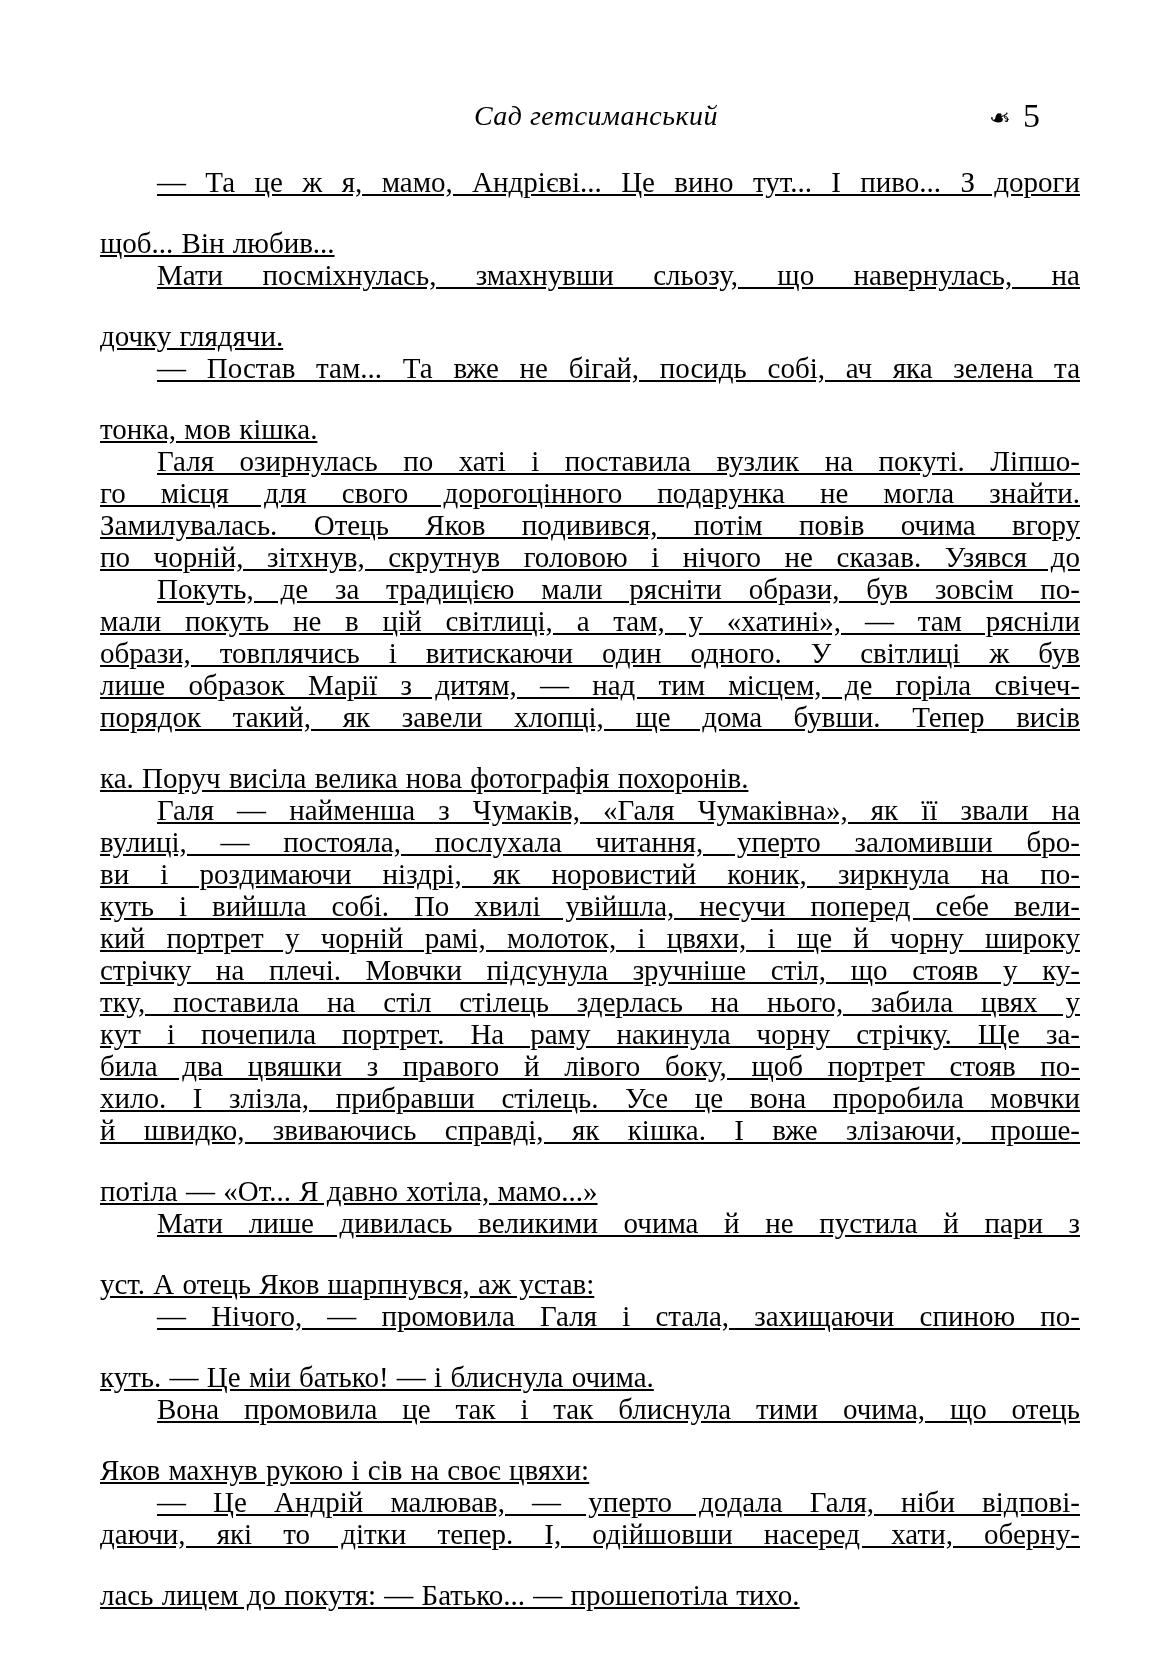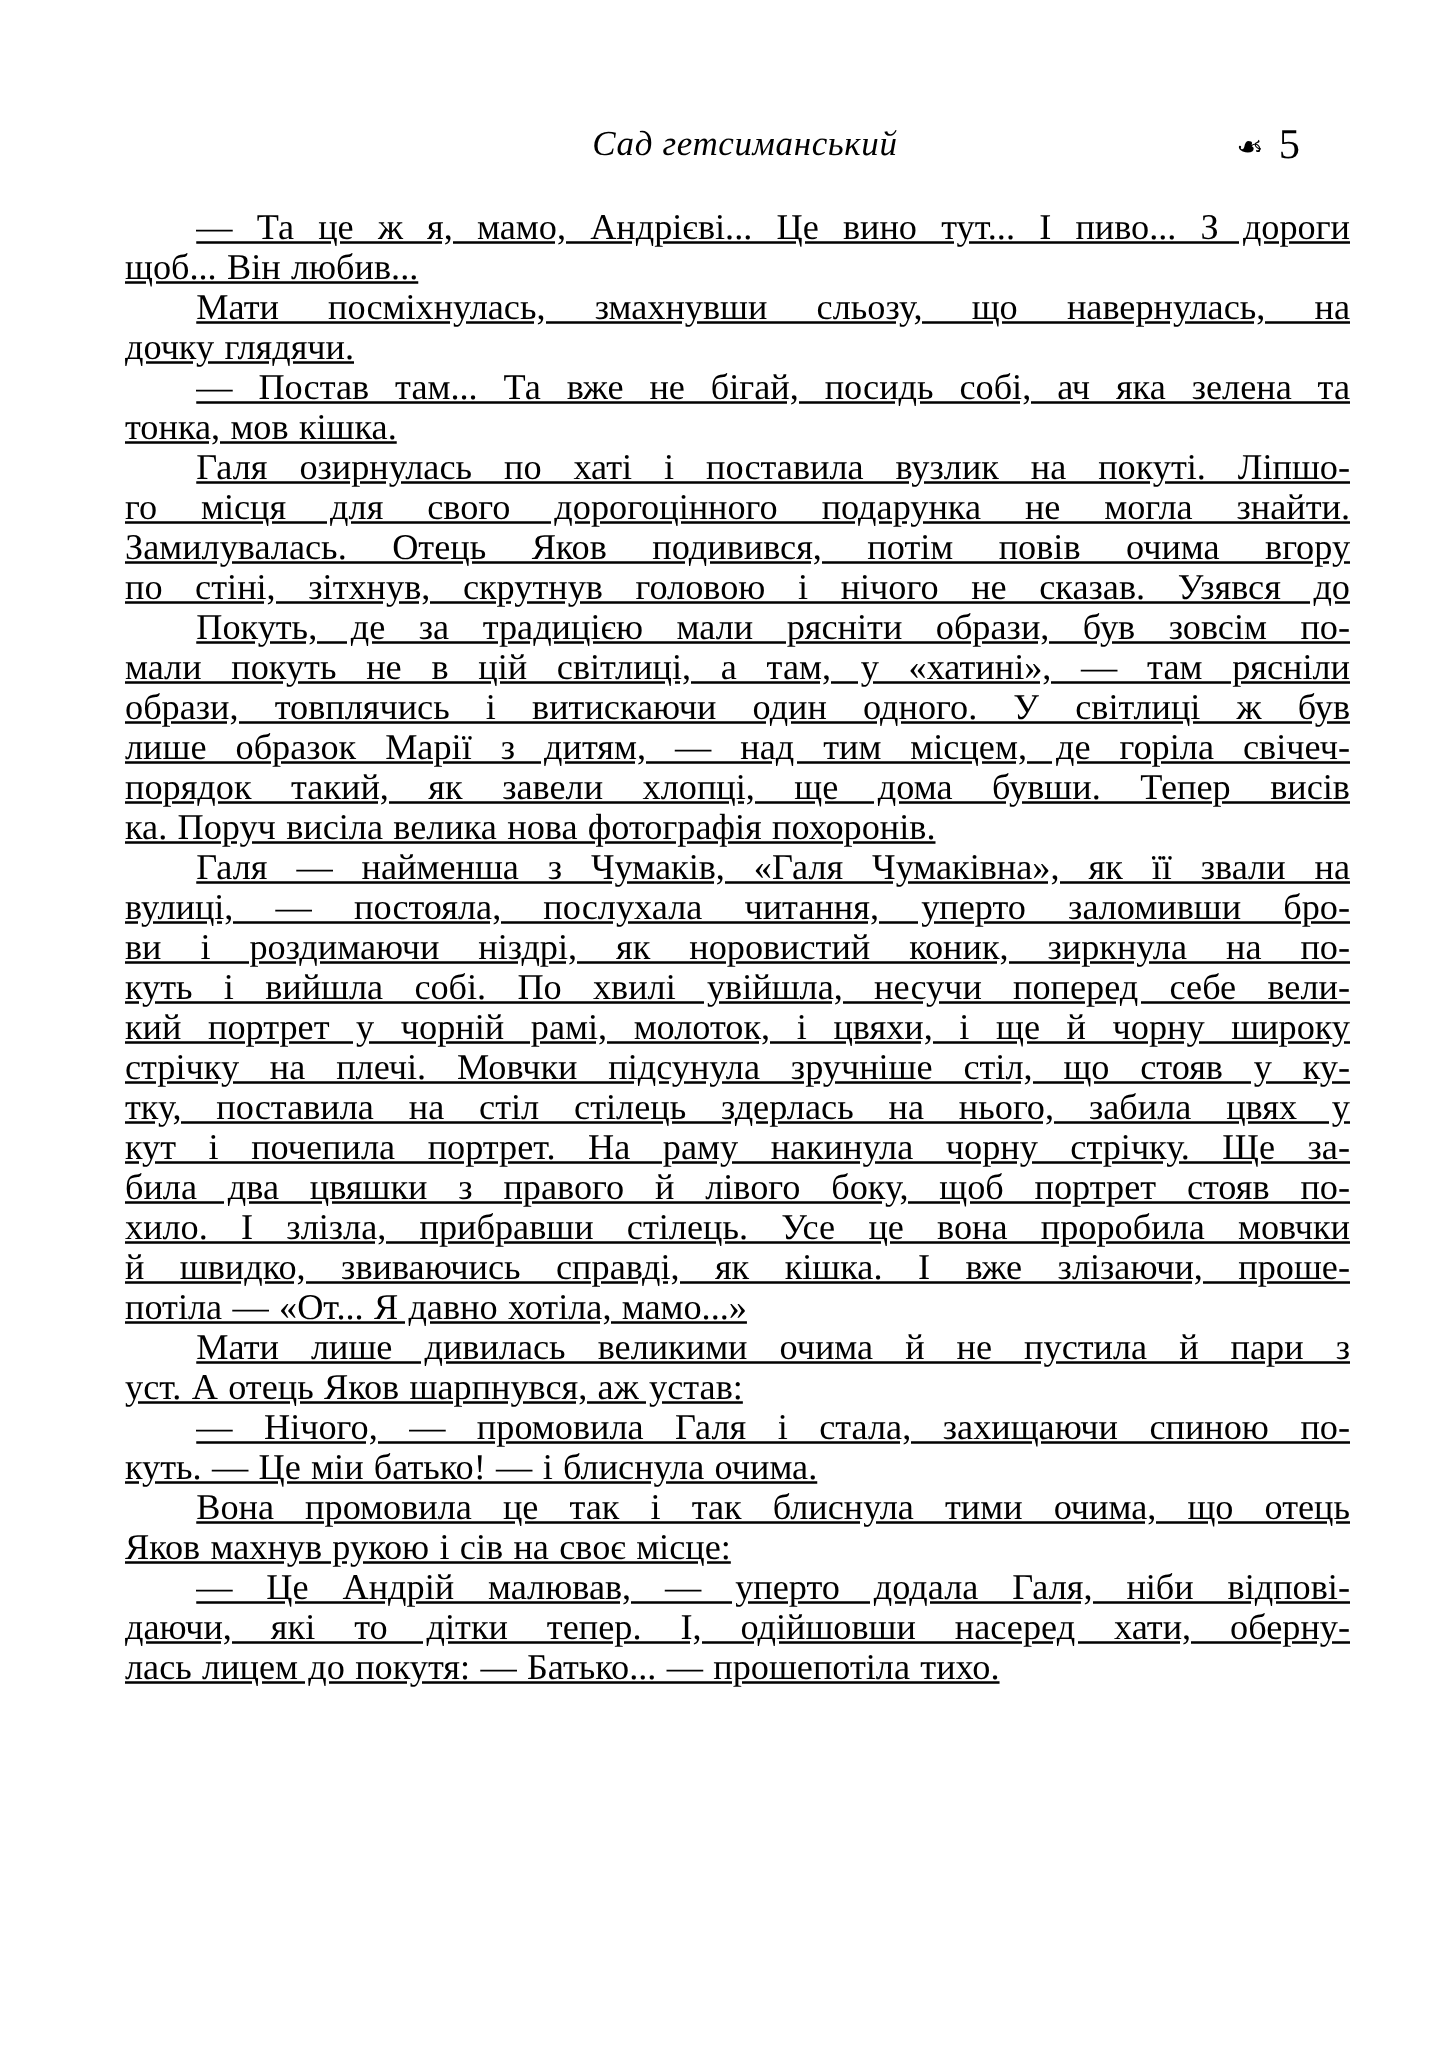--- a/index.html
+++ b/index.html
@@ -66,20 +66,21 @@
   .para { margin: 0; padding: 0; }
   .line {
     white-space: normal;
     text-align: justify;
     text-align-last: justify;
     text-decoration: underline;
   }
   .line.last {
     text-align: left;
     text-align-last: left;
+    margin-top: 29px;
   }
   .line.first {
     text-indent: 57px;
   }
 </style>
 </head>
 <body>
 
 <div class="page">
 
@@ -101,21 +102,21 @@
         <div class="line last">дочку глядячи.</div>
       </div>
       <div class="para">
         <div class="line first">— Постав там... Та вже не бігай, посидь собі, ач яка зелена та</div>
         <div class="line last">тонка, мов кішка.</div>
       </div>
       <div class="para">
         <div class="line first">Галя озирнулась по хаті і поставила вузлик на покуті. Ліпшо-</div>
         <div class="line">го місця для свого дорогоцінного подарунка не могла знайти.</div>
         <div class="line">Замилувалась. Отець Яков подивився, потім повів очима вгору</div>
-        <div class="line">по стіні, зітхнув, скрутнув головою і нічого не сказав. Узявся до</div>
+        <div class="line">по чорній, зітхнув, скрутнув головою і нічого не сказав. Узявся до</div>
       </div>
       <div class="para">
         <div class="line first">Покуть, де за традицією мали рясніти образи, був зовсім по-</div>
         <div class="line">мали покуть не в цій світлиці, а там, у «хатині», — там рясніли</div>
         <div class="line">образи, товплячись і витискаючи один одного. У світлиці ж був</div>
         <div class="line">лише образок Марії з дитям, — над тим місцем, де горіла свічеч-</div>
         <div class="line">порядок такий, як завели хлопці, ще дома бувши. Тепер висів</div>
         <div class="line last">ка. Поруч висіла велика нова фотографія похоронів.</div>
       </div>
       <div class="para">
@@ -135,21 +136,21 @@
       <div class="para">
         <div class="line first">Мати лише дивилась великими очима й не пустила й пари з</div>
         <div class="line last">уст. А отець Яков шарпнувся, аж устав:</div>
       </div>
       <div class="para">
         <div class="line first">— Нічого, — промовила Галя і стала, захищаючи спиною по-</div>
         <div class="line last">куть. — Це міи батько! — і блиснула очима.</div>
       </div>
       <div class="para">
         <div class="line first">Вона промовила це так і так блиснула тими очима, що отець</div>
-        <div class="line last">Яков махнув рукою і сів на своє місце:</div>
+        <div class="line last">Яков махнув рукою і сів на своє цвяхи:</div>
       </div>
       <div class="para">
         <div class="line first">— Це Андрій малював, — уперто додала Галя, ніби відпові-</div>
         <div class="line">даючи, які то дітки тепер. І, одійшовши насеред хати, оберну-</div>
         <div class="line last">лась лицем до покутя: — Батько... — прошепотіла тихо.</div>
       </div>
     </div>
 
 </div>
 

